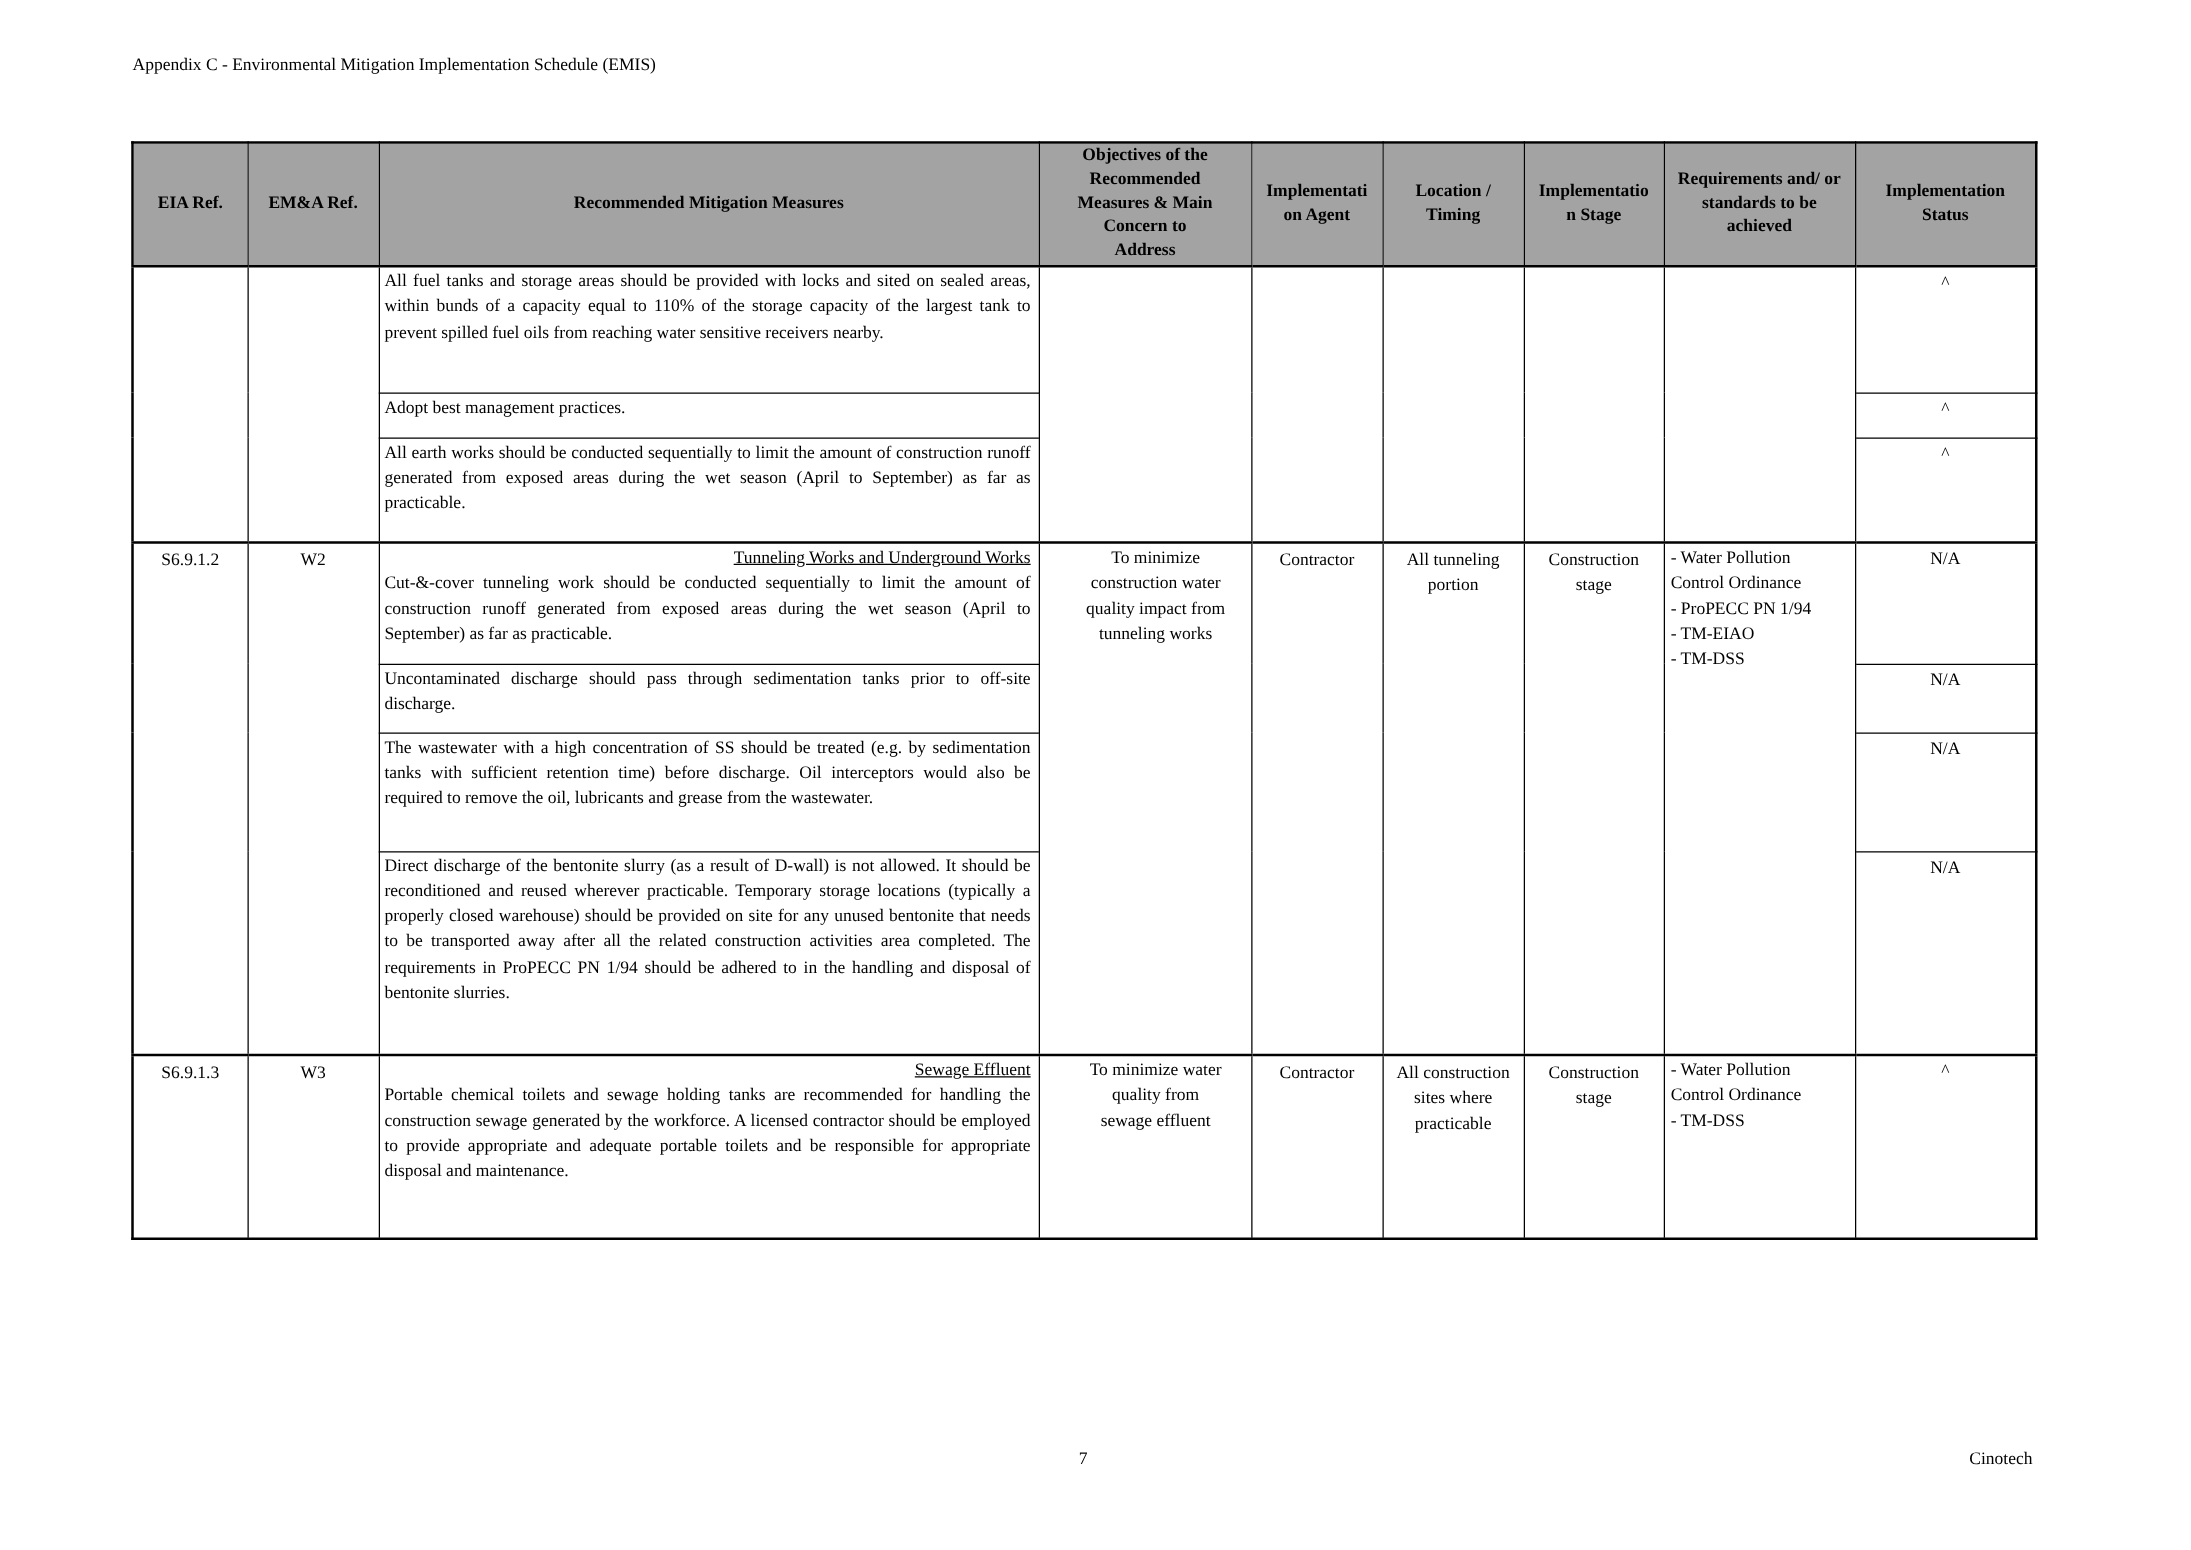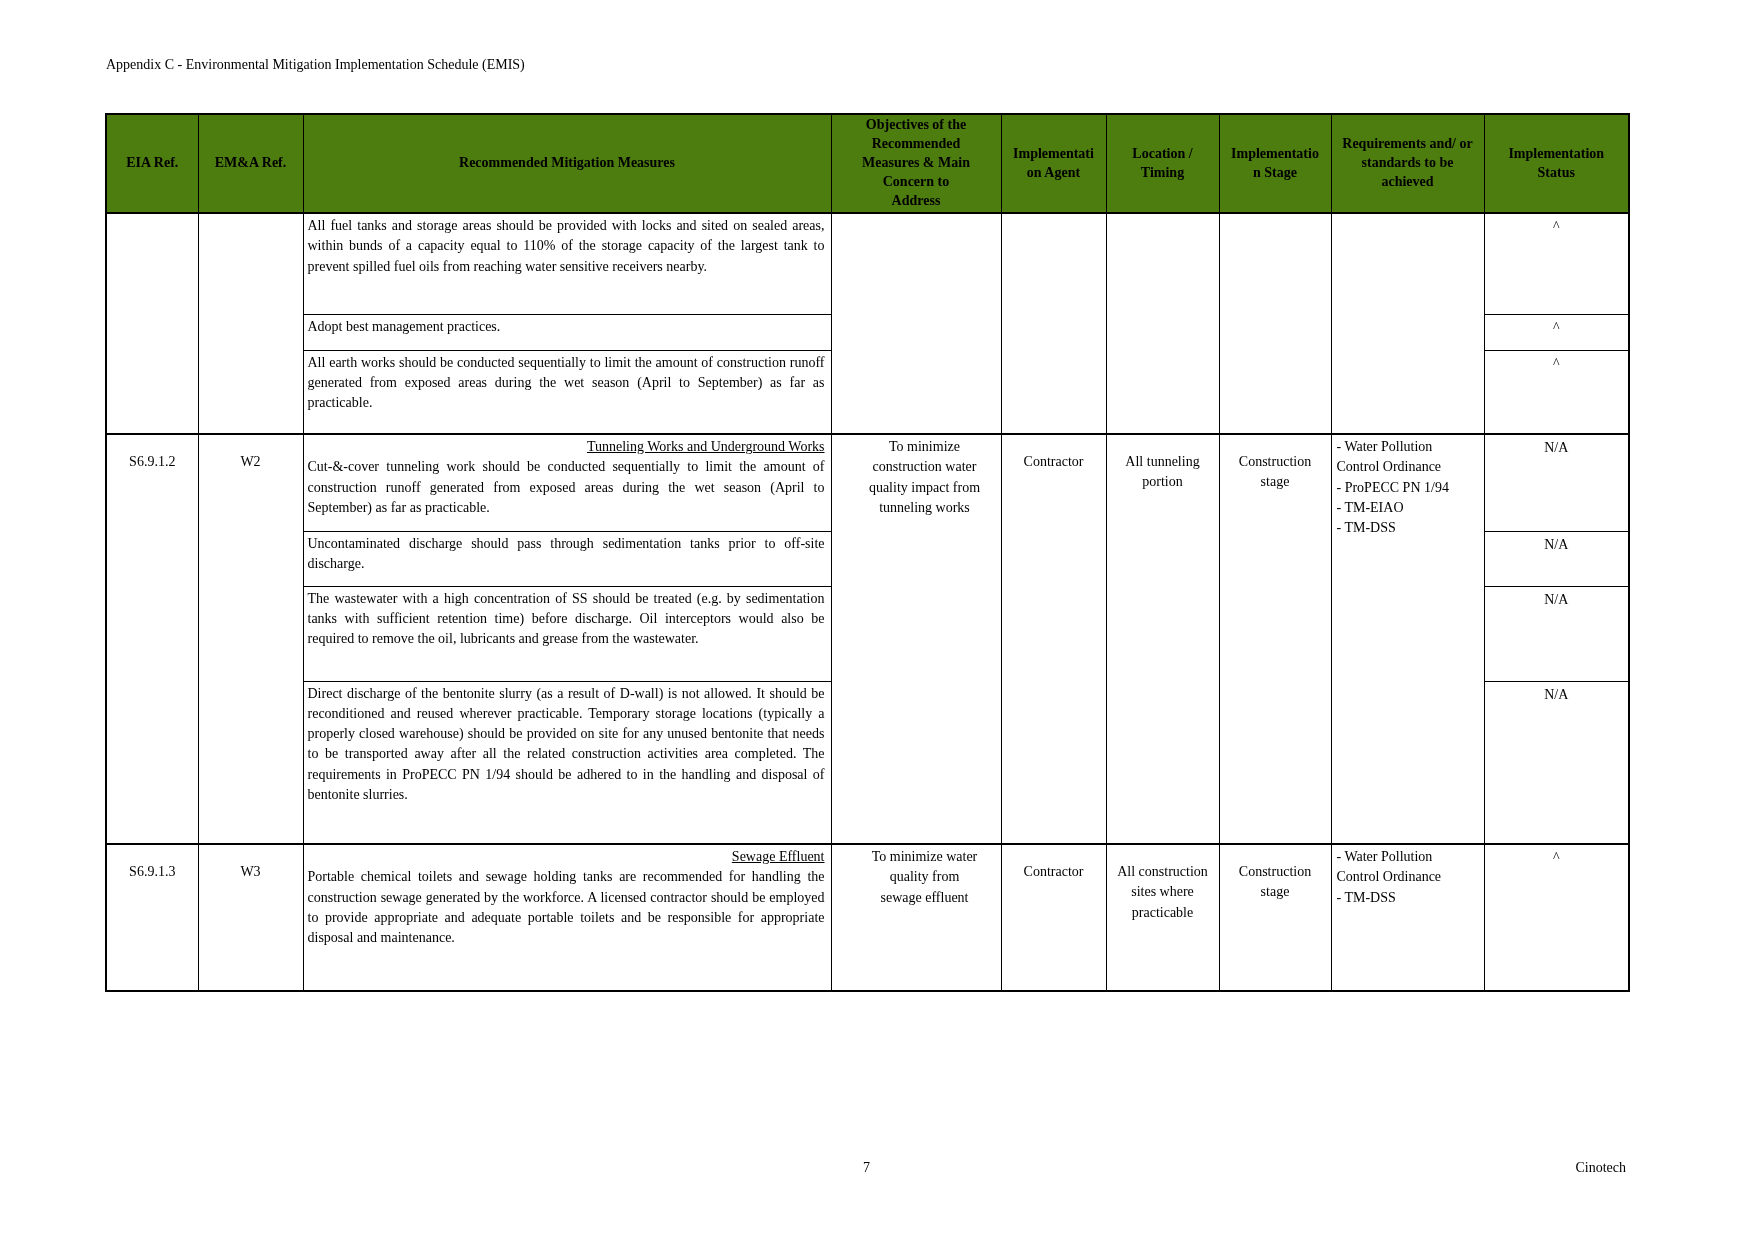--- a/index.html
+++ b/index.html
@@ -9,21 +9,21 @@
     width: 1753px;
     height: 1240px;
     background: #ffffff;
     font-family: "Liberation Serif", serif;
     color: #000000;
     overflow: hidden;
   }
   .doc-title {
     position: absolute;
     left: 106px;
-    top: 56px;
+    top: 44px;
     font-size: 14px;
     line-height: 1.3;
     white-space: nowrap;
   }
   table.emis {
     position: absolute;
     left: 105px;
     top: 113px;
     width: 1523px;
     border-collapse: collapse;
@@ -31,30 +31,30 @@
     border: 2px solid #000;
     font-size: 14px;
   }
   table.emis th, table.emis td {
     border: 1px solid #000;
     vertical-align: top;
     line-height: 1.45;
     overflow: hidden;
   }
   table.emis thead th {
-    background: #4d7c0f;
+    background: #a3a3a3;
     font-weight: bold;
     vertical-align: middle;
     text-align: center;
     line-height: 1.35;
     border-bottom: 2.5px solid #000;
     padding: 1px 2px;
   }
   tr.block-start td { border-top: 2px solid #000; }
-  td.c   { text-align: center; padding: 17px 3px; margin-left: 26px; }
+  td.c   { text-align: center; padding: 4px 3px; margin-left: 26px; }
   td.measure { text-align: justify; padding: 2px 6px 2px 4px; }
   td.obj { text-align: center; padding: 2px 2px 2px 19px; }
   td.req { text-align: left; padding: 2px 2px 2px 5px; }
   td.status { text-align: center; padding: 3px 2px; }
   .m-head { text-decoration: underline; text-align: right; }
   
   tr.hrow  { height: 99px; }
   tr.r-b1a { height: 101px; }
   tr.r-b1b { height: 36px; }
   tr.r-b1c { height: 84px; }

